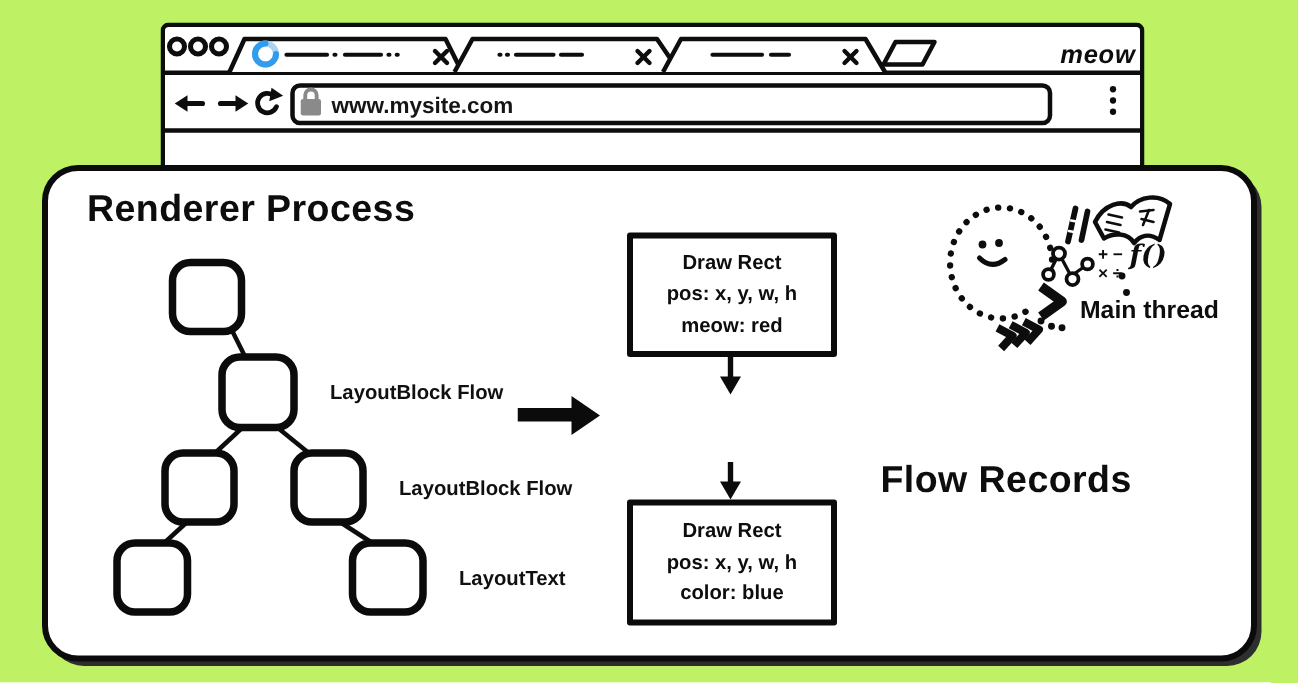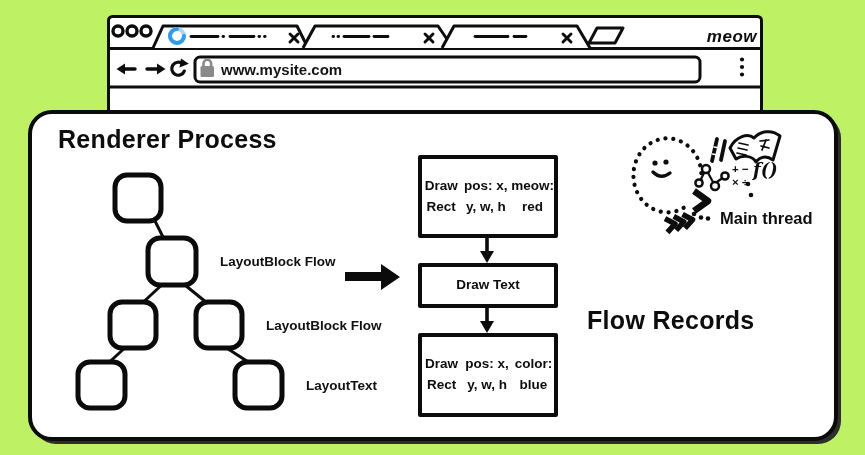--- a/index.html
+++ b/index.html
@@ -8,21 +8,21 @@
   .abs{position:absolute;}
   
   #browser-svg{position:absolute;left:107px;top:15px;z-index:1;}
   
   .rbox{position:absolute;left:28px;top:110px;width:810px;height:331px;box-sizing:border-box;
         border:4px solid #0b0b0b;border-radius:24px;background:#fff;z-index:2;overflow:hidden;
         box-shadow:4px 4px 0 -1px #2e2e2e;}
   .big-title{position:absolute;font-weight:700;font-size:25px;letter-spacing:.3px;color:#0d0d0d;white-space:nowrap;}
   .tree-label{position:absolute;font-weight:700;font-size:13.5px;color:#101010;white-space:nowrap;padding-left:16px;}
   .pbox{position:absolute;width:140px;box-sizing:border-box;border:4px solid #0b0b0b;border-radius:2px;
-        background:#fff;display:flex;flex-direction:row;justify-content:center;align-items:center;
+        background:#fff;display:flex;flex-direction:column;justify-content:center;align-items:center;
         text-align:center;font-weight:700;font-size:13.5px;line-height:1.55;color:#0d0d0d;}
   .main-thread{position:absolute;font-weight:600;font-size:16.5px;color:#0d0d0d;white-space:nowrap;}
   svg{display:block;}
 </style>
 </head>
 <body>
 
 <div class="stage">
 
   <svg id="browser-svg" width="656" height="100" viewBox="0 0 656 100">
@@ -147,23 +147,20 @@
       <span>Draw Rect</span>
       <span>pos: x, y, w, h</span>
       <span>meow: red</span>
     </div>
 
     <svg class="abs" style="left:446px;top:124px;" width="18" height="26" viewBox="0 0 18 26">
       <line x1="9" y1="0" x2="9" y2="14" stroke="#0b0b0b" stroke-width="3.6"></line>
       <polygon points="2,13 16,13 9,25" fill="#0b0b0b"></polygon>
     </svg>
 
-    <div class="pbox" style="left:386px;top:149px;height:45px;">
-      <span>Draw Text</span>
-    </div>
 
     <svg class="abs" style="left:446px;top:194px;" width="18" height="26" viewBox="0 0 18 26">
       <line x1="9" y1="0" x2="9" y2="14" stroke="#0b0b0b" stroke-width="3.6"></line>
       <polygon points="2,13 16,13 9,25" fill="#0b0b0b"></polygon>
     </svg>
 
     <div class="pbox" style="left:386px;top:219px;height:84px;">
       <span>Draw Rect</span>
       <span>pos: x, y, w, h</span>
       <span>color: blue</span>
@@ -231,16 +228,16 @@
 
       <path d="M74,63 L88,73 L74,83" fill="none" stroke="#0d0d0d" stroke-width="6.5" stroke-linejoin="round"></path>
 
       <g fill="none" stroke="#0d0d0d" stroke-width="5.4" stroke-linejoin="round" transform="rotate(-10 60 95)">
         <path d="M46,88 L55,95 L46,102"></path>
         <path d="M55,87.5 L64,94.5 L55,101.5"></path>
         <path d="M64,87 L73,94 L64,101"></path>
       </g>
     </svg>
 
-    <div class="main-thread" style="left:688px;top:95px;">Main thread</div>
+    <div class="main-thread" style="left:688px;top:84px;">Main thread</div>
 
   </div>
 </div>
 
 </body></html>

